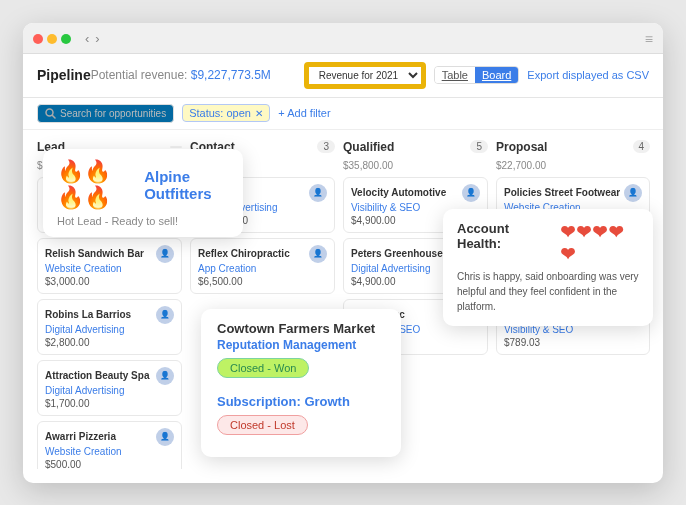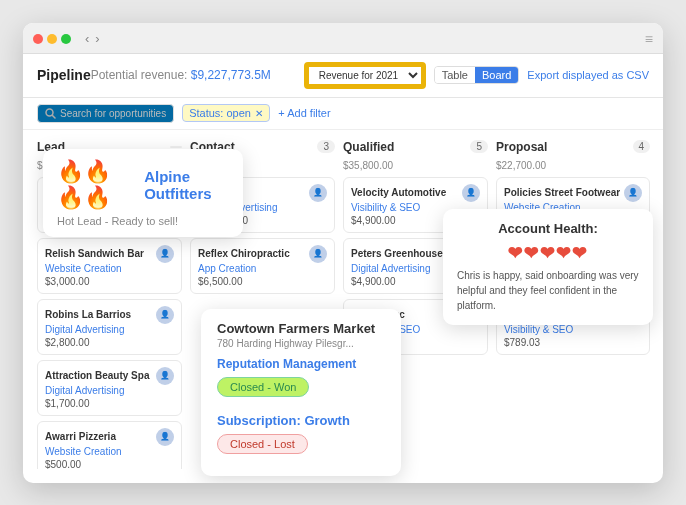--- a/index.html
+++ b/index.html
@@ -87,20 +87,21 @@
       overflow: hidden;
       font-size: 11px;
     }
     .view-btn {
       padding: 2px 7px;
       background: #fff;
       border: none;
       cursor: pointer;
       color: #555;
       font-size: 11px;
+      text-decoration: underline;
     }
     .view-btn.active {
       background: #3b7de8;
       color: #fff;
     }
     .export-btn {
       font-size: 11px;
       color: #3b7de8;
       background: none;
       border: none;
@@ -312,23 +313,22 @@
       padding: 12px 14px;
       z-index: 10;
       width: 210px;
     }
     .health-title {
       font-size: 13px;
       font-weight: 700;
       color: #333;
       margin-bottom: 4px;
       display: flex;
-      align-items: center;
+      align-items: flex-start;
       gap: 6px;
-      flex-direction: column;
     }
     .hearts { color: #e74c3c; font-size: 18px; letter-spacing: 1px; }
     .health-text {
       font-size: 10px;
       color: #555;
       line-height: 1.5;
     }
   </style>
 </head>
 <body>
@@ -526,21 +526,20 @@
     <div class="tooltip-alpine">
       <div class="alpine-header">
         <span class="fire-icon">🔥🔥🔥🔥</span>
         <span class="alpine-title">Alpine Outfitters</span>
       </div>
       <div class="alpine-sub">Hot Lead - Ready to sell!</div>
     </div>
 
     <div class="tooltip-cowtown">
       <div class="cowtown-title">Cowtown Farmers Market</div>
-      <div class="cowtown-address">780 Harding Highway Pilesgr...</div>
       <div class="cowtown-service">Reputation Management</div>
       <div>
         <span class="status-pill pill-green">Closed - Won</span>
       </div>
       <div class="subscription-title" style="margin-top:6px;">Subscription: Growth</div>
       <div>
         <span class="status-pill pill-red">Closed - Lost</span>
       </div>
     </div>
 

